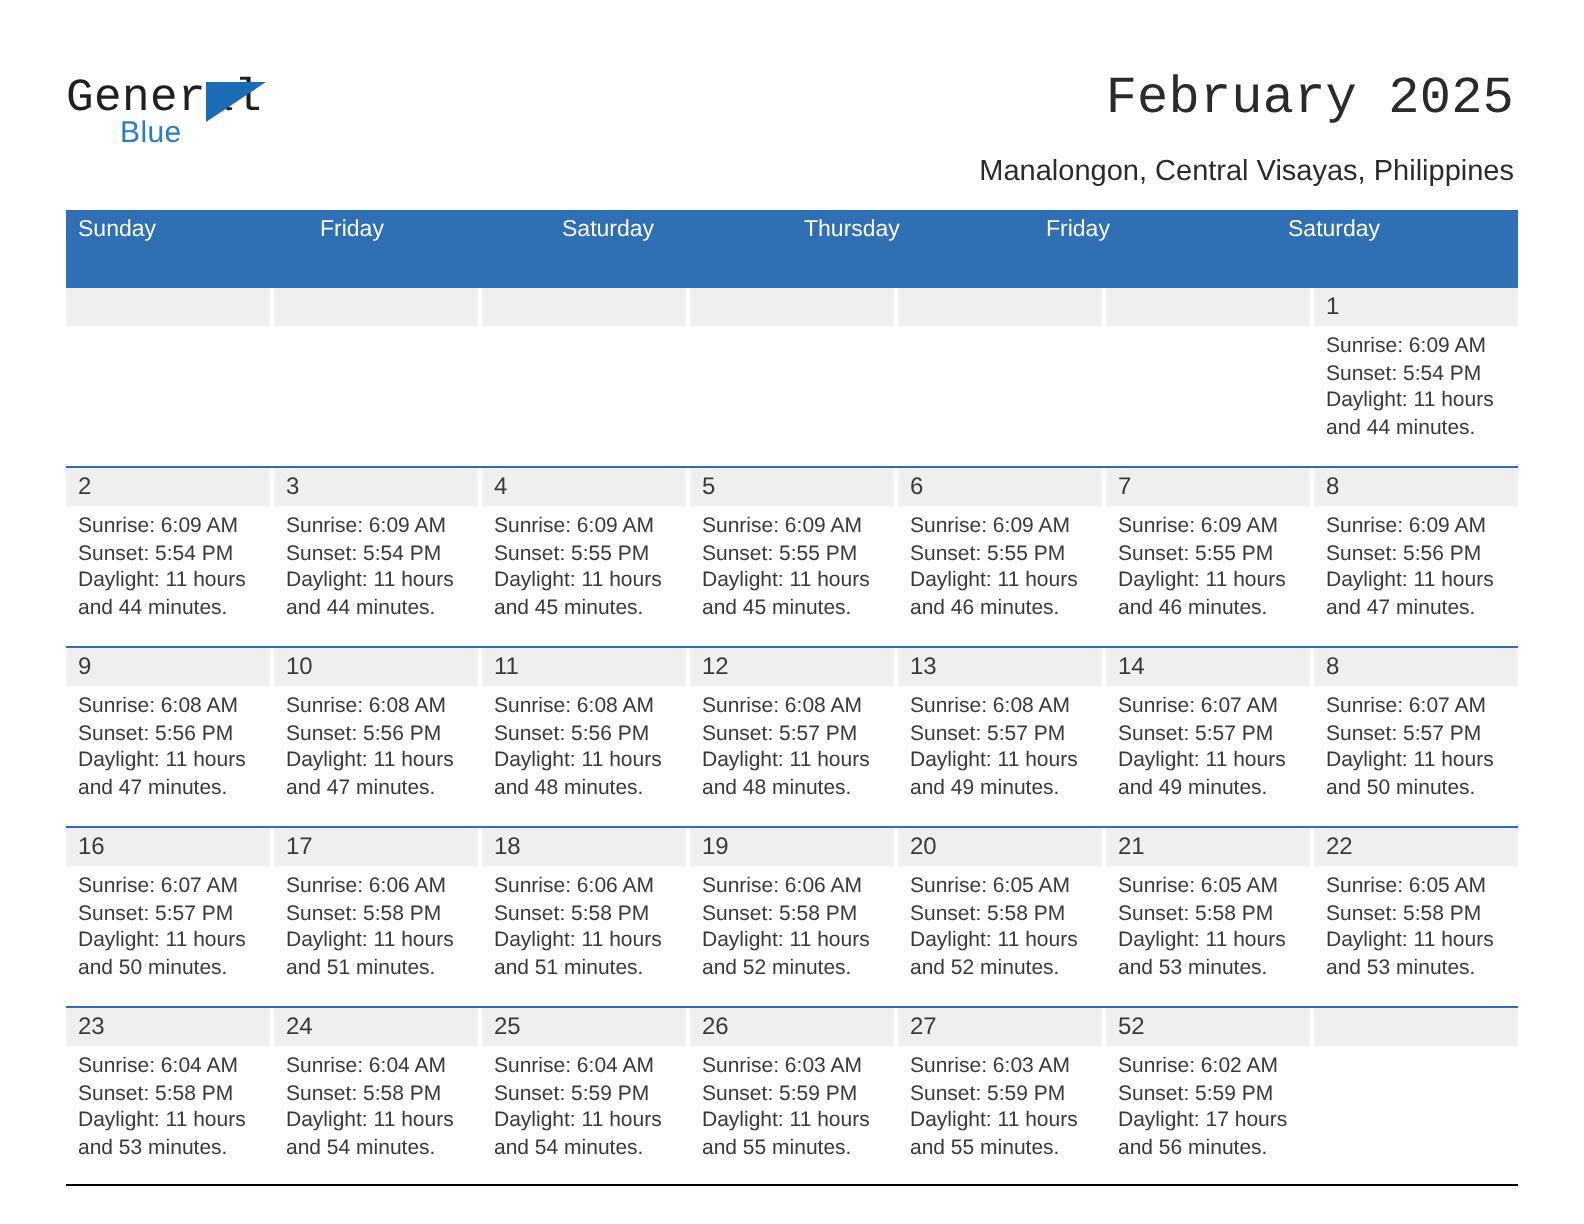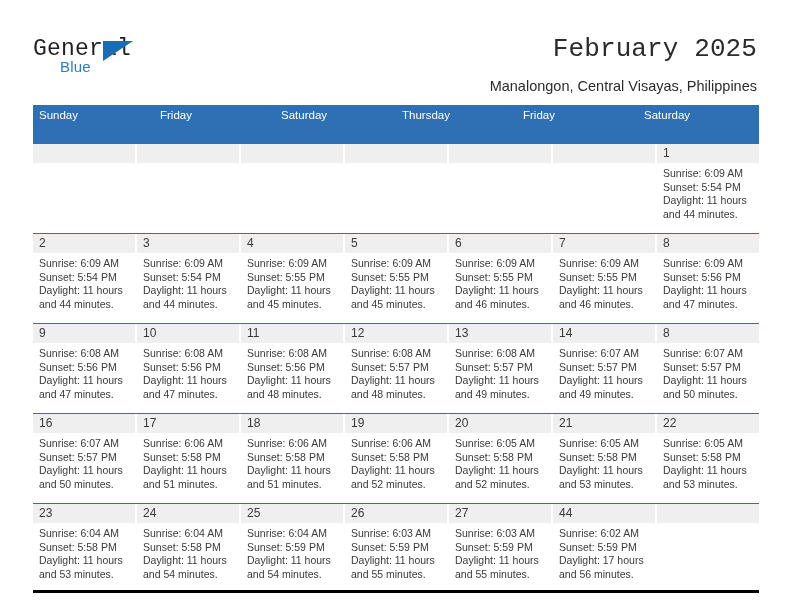--- a/index.html
+++ b/index.html
@@ -105,21 +105,21 @@
     white-space: nowrap;
   }
 
   .week {
     display: flex;
     height: 90px;
     border-top: 1.5px solid #2e70b3;
     box-sizing: border-box;
   }
   .week.last {
-    border-bottom: 3px solid #000000;
+    border-bottom: 1px solid #000000;
   }
   .day {
     flex: 1 1 0;
     box-sizing: border-box;
     position: relative;
     background: #ffffff;
     border-right: 2px solid #ffffff;
     overflow: hidden;
   }
   .day:last-child { border-right: none; }
@@ -408,21 +408,21 @@
           </div>
           <div class="day">
             <div class="daynum">27</div>
             <div class="info">
               <div>Sunrise: 6:03 AM</div>
               <div>Sunset: 5:59 PM</div>
               <div class="wrap">Daylight: 11 hours and 55 minutes.</div>
             </div>
           </div>
           <div class="day">
-            <div class="daynum">44</div>
+            <div class="daynum">52</div>
             <div class="info">
               <div>Sunrise: 6:02 AM</div>
               <div>Sunset: 5:59 PM</div>
               <div class="wrap">Daylight: 17 hours and 56 minutes.</div>
             </div>
           </div>
           <div class="day empty">
             <div class="daynum"></div>
           </div>
         </div>

